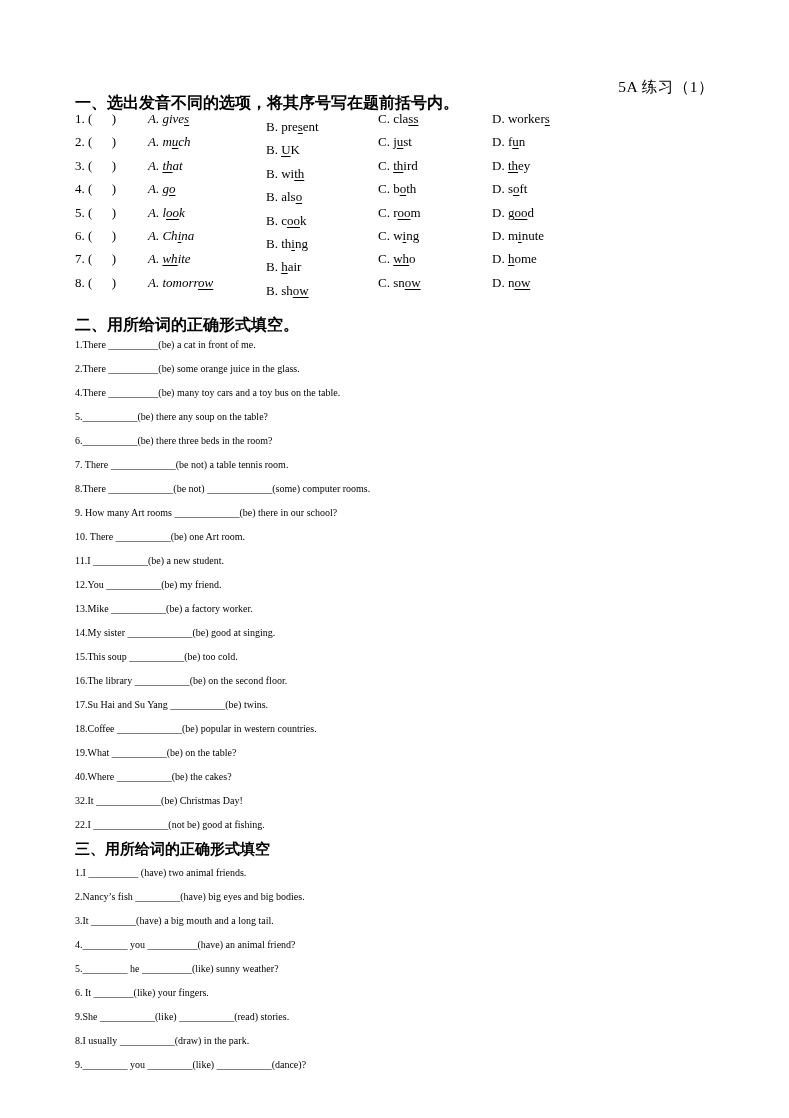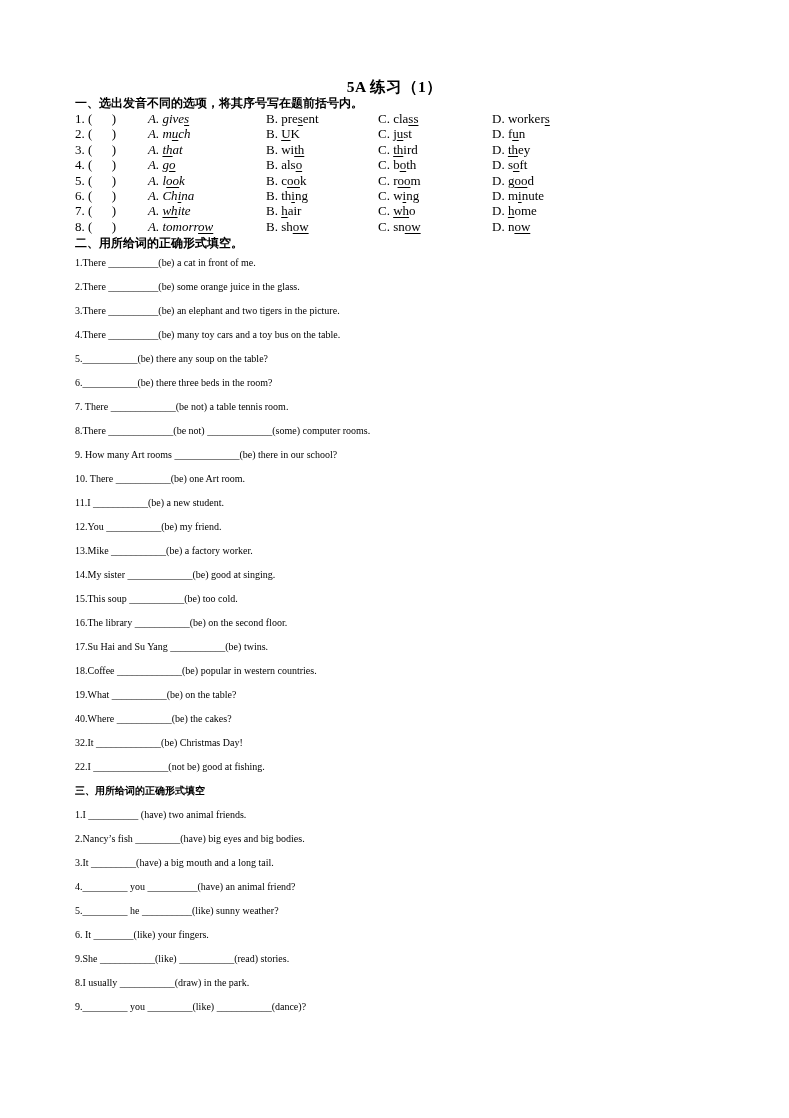--- a/index.html
+++ b/index.html
@@ -4,50 +4,50 @@
 <style>
   html, body { margin: 0; padding: 0; background: #ffffff; }
   body {
     width: 789px; height: 1118px;
     font-family: "Liberation Serif", "DejaVu Serif", serif;
     color: #000;
     overflow: hidden;
   }
   .page { padding: 79px 75px 0 75px; box-sizing: border-box; }
   .title {
-    text-align: center;
-    font-weight: 700;
+    text-align: right;
+    font-weight: 400;
     font-size: 15.5px;
     line-height: 16px;
     letter-spacing: 0.5px;
   }
   .h1 {
     font-weight: 700;
-    font-size: 12px;
+    font-size: 16px;
     line-height: 16px;
     font-family: "Liberation Sans", "DejaVu Sans", sans-serif;
   }
   
   .prows { margin-top: 0; }
   .prow {
     display: flex;
     font-size: 13px;
     line-height: 15.4px;
     white-space: pre;
   }
   .prow span { white-space: pre; }
   .prow .c0 { width: 73px; flex: 0 0 auto; }
   .prow .ca { width: 118px; flex: 0 0 auto; font-style: italic; }
-  .prow .cb { width: 112px; flex: 0 0 auto; }
+  .prow .cb { width: 112px; flex: 0 0 auto; margin-top: 8px; }
   .prow .cc { width: 114px; flex: 0 0 auto; }
   .prow .cd { flex: 1 1 auto; }
   .u { text-decoration: underline; text-underline-offset: 2px; }
   
-  .sec2-head { margin-top: 1px; }
-  .sec3-head { line-height: 24px; font-size: 10px; }
+  .sec2-head { margin-top: 19px; }
+  .sec3-head { line-height: 24px; font-size: 15px; }
   .lines { font-size: 10px; }
   .lines .line { line-height: 24px; height: 24px; white-space: pre; }
 </style>
 </head>
 <body>
 
 <div class="page">
 
   <div class="title">5A 练习（1）</div>
 
@@ -62,21 +62,20 @@
       <div class="prow"><span class="c0">6. (      )</span><span class="ca">A. Ch<span class="u">i</span>na</span><span class="cb">B. th<span class="u">i</span>ng</span><span class="cc">C. w<span class="u">i</span>ng</span><span class="cd">D. m<span class="u">i</span>nute</span></div>
       <div class="prow"><span class="c0">7. (      )</span><span class="ca">A. <span class="u">wh</span>ite</span><span class="cb">B. <span class="u">h</span>air</span><span class="cc">C. <span class="u">wh</span>o</span><span class="cd">D. <span class="u">h</span>ome</span></div>
       <div class="prow"><span class="c0">8. (      )</span><span class="ca">A. tomorr<span class="u">ow</span></span><span class="cb">B. sh<span class="u">ow</span></span><span class="cc">C. sn<span class="u">ow</span></span><span class="cd">D. n<span class="u">ow</span></span></div>
     </div>
 
   <div class="h1 sec2-head">二、用所给词的正确形式填空。</div>
 
   <div class="lines">
       <div class="line">1.There __________(be) a cat in front of me.</div>
       <div class="line">2.There __________(be) some orange juice in the glass.</div>
-      <div class="line">3.There __________(be) an elephant and two tigers in the picture.</div>
       <div class="line">4.There __________(be) many toy cars and a toy bus on the table.</div>
       <div class="line">5.___________(be) there any soup on the table?</div>
       <div class="line">6.___________(be) there three beds in the room?</div>
       <div class="line">7. There _____________(be not) a table tennis room.</div>
       <div class="line">8.There _____________(be not) _____________(some) computer rooms.</div>
       <div class="line">9. How many Art rooms _____________(be) there in our school?</div>
       <div class="line">10. There ___________(be) one Art room.</div>
       <div class="line">11.I ___________(be) a new student.</div>
       <div class="line">12.You ___________(be) my friend.</div>
       <div class="line">13.Mike ___________(be) a factory worker.</div>

